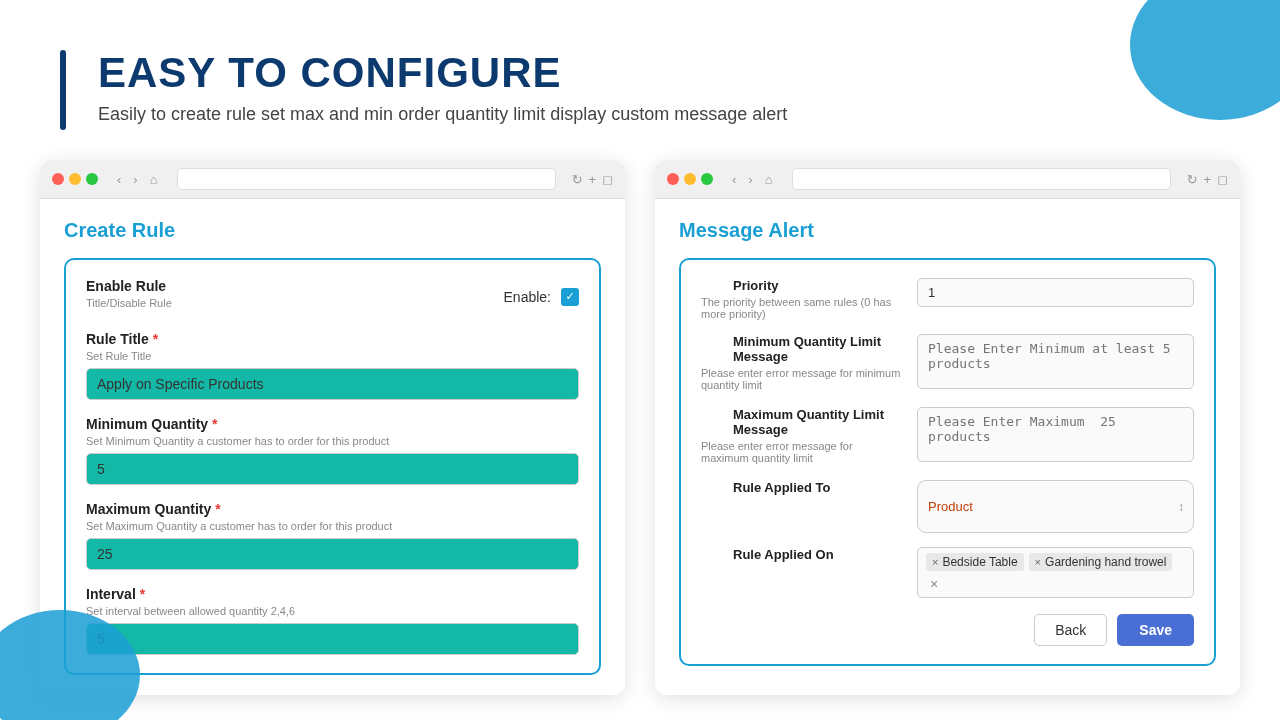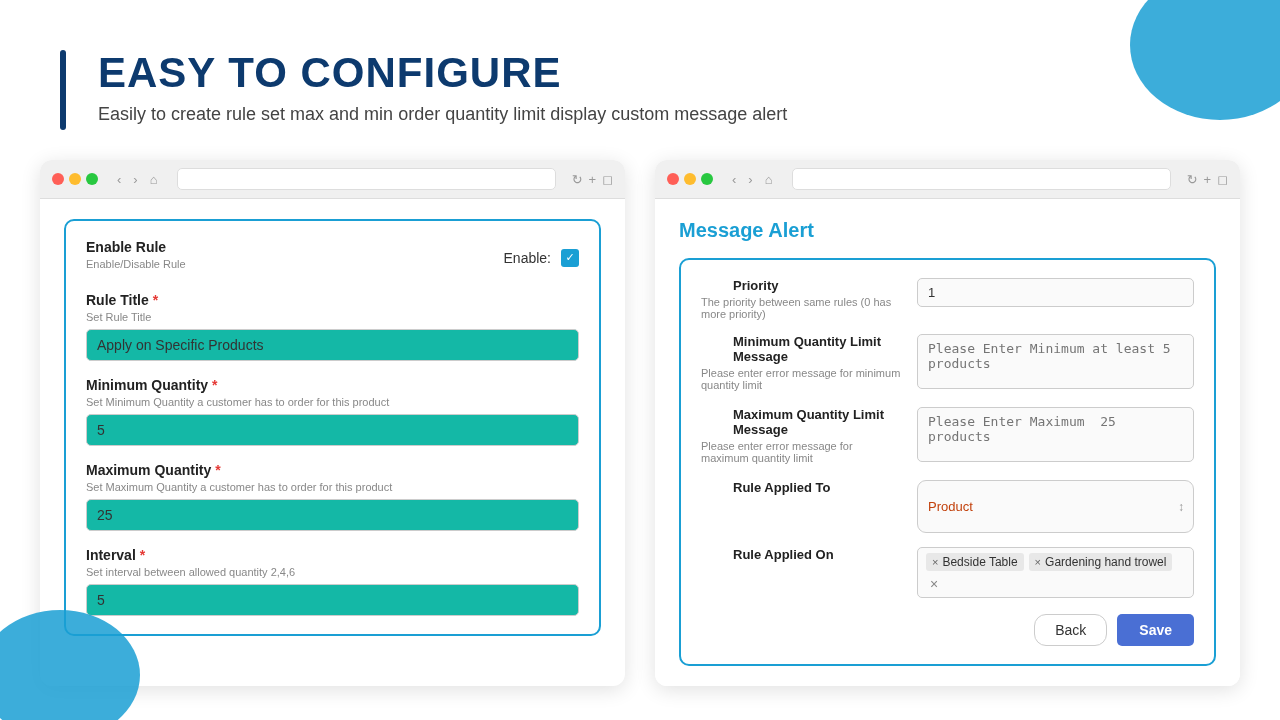--- a/index.html
+++ b/index.html
@@ -313,21 +313,21 @@
     
     .btn-row {
       display: flex;
       justify-content: flex-end;
       gap: 10px;
       margin-top: 16px;
     }
     .btn-back {
       background: #fff;
       border: 1px solid #ccc;
-      border-radius: 12px;
+      border-radius: 5px;
       padding: 7px 20px;
       font-size: 14px;
       color: #333;
       cursor: pointer;
     }
     .btn-save {
       background: #4a6fd4;
       border: none;
       border-radius: 5px;
       padding: 7px 22px;
@@ -366,27 +366,28 @@
         <span class="nav-btn">⌂</span>
       </div>
       <div class="browser-address"></div>
       <div class="browser-actions">
         <span>↻</span>
         <span>+</span>
         <span>◻</span>
       </div>
     </div>
     <div class="window-content">
+      <div class="window-title">Create Rule</div>
       <div class="form-panel">
 
         <div class="form-row">
           <div class="enable-row">
             <div class="enable-label-group">
               <div class="field-label">Enable Rule</div>
-              <div class="field-desc">Enable/Disable Rule</div>
+              <div class="field-desc">Title/Disable Rule</div>
             </div>
             <div class="enable-checkbox-group">
               <span>Enable:</span>
               <div class="checkbox-check">✓</div>
             </div>
           </div>
         </div>
 
         <div class="form-row">
           <div class="field-label">

